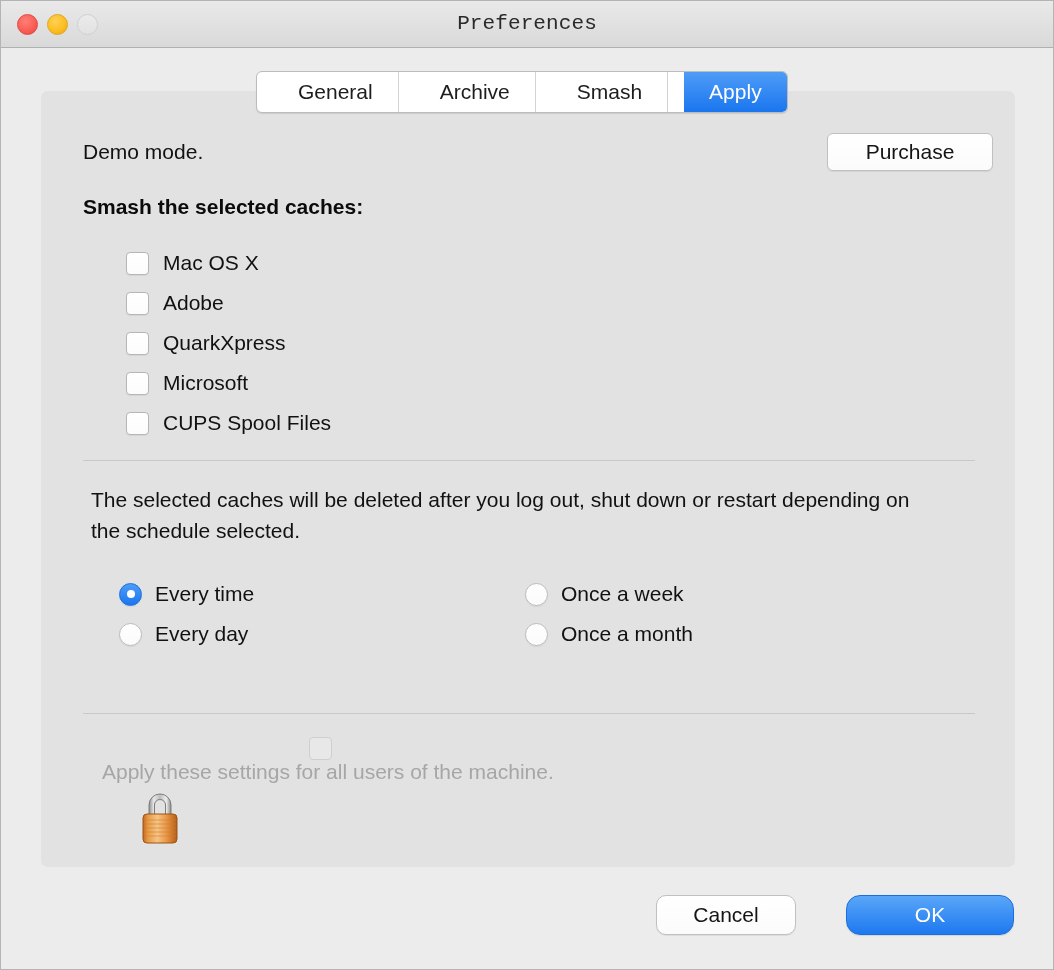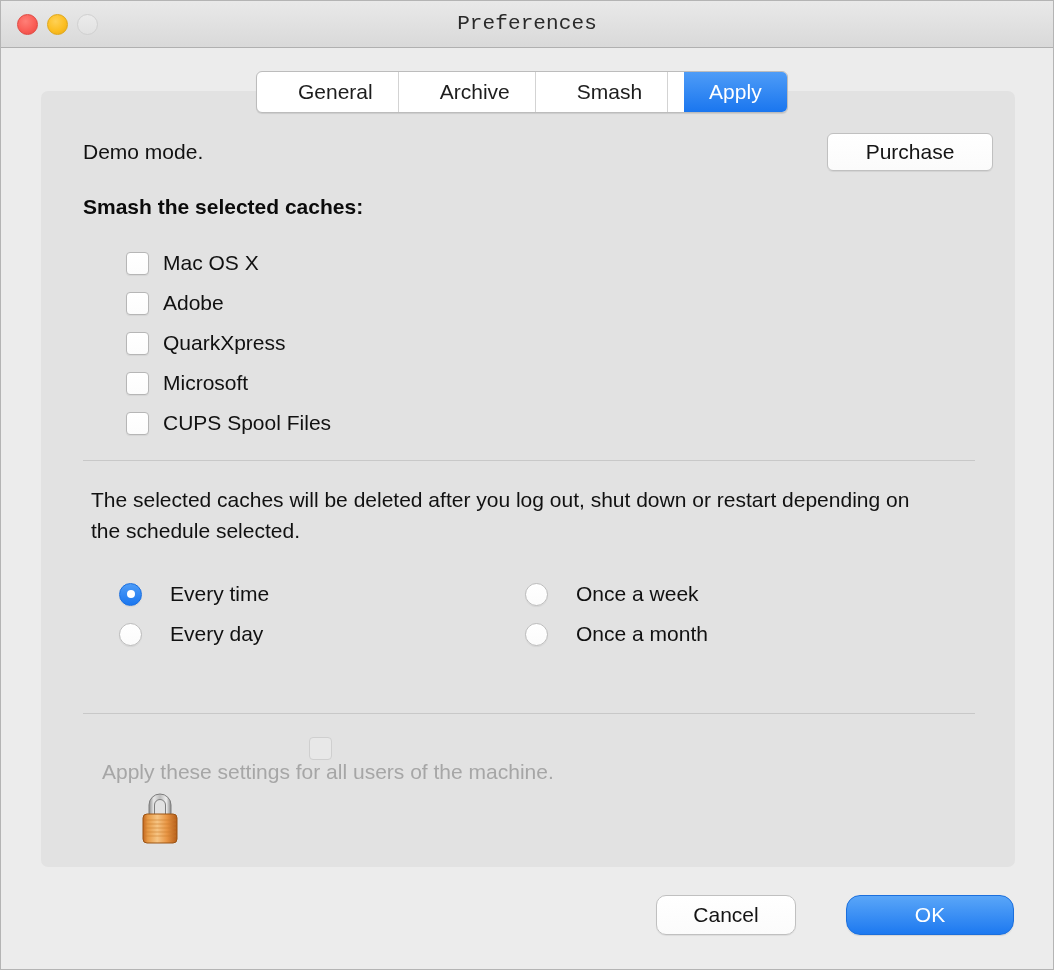--- a/index.html
+++ b/index.html
@@ -232,21 +232,21 @@
   }
   .radio .dot {
     width: 8px;
     height: 8px;
     border-radius: 50%;
     background: #ffffff;
     display: none;
   }
   .radio.selected .dot { display: block; }
   .radio-label {
-    margin-left: 28px;
+    margin-left: 13px;
     font-size: 21px;
     color: #111111;
   }
 
   
   .apply-row {
     position: absolute;
     left: 47px;
     top: 646px;
     display: flex;

